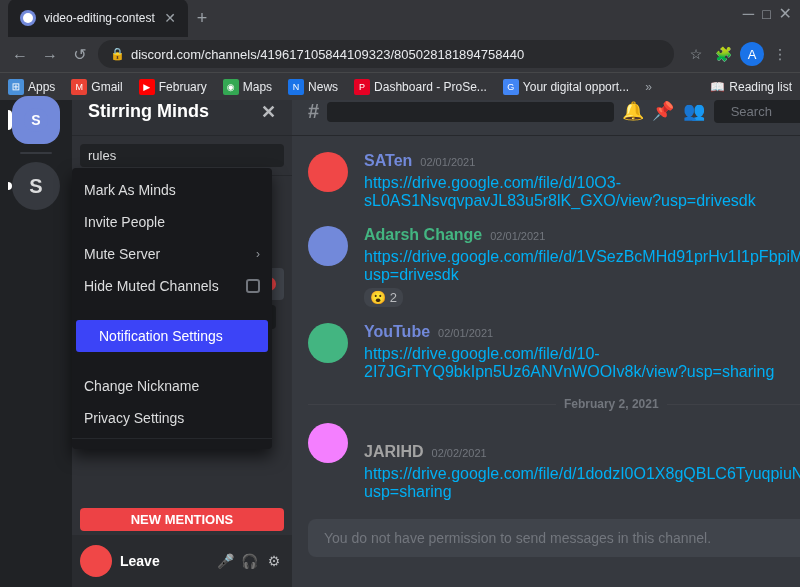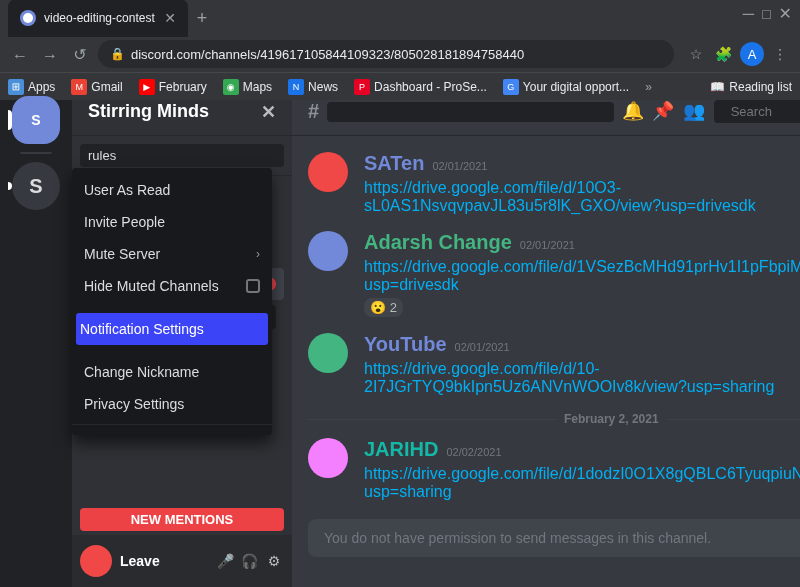--- a/index.html
+++ b/index.html
@@ -60,36 +60,36 @@
     .main-content { flex: 1; background: #36393f; display: flex; flex-direction: column; }
     .chat-header { height: 48px; background: #36393f; border-bottom: 1px solid #26282c; display: flex; align-items: center; padding: 0 16px; gap: 8px; }
     .chat-header-actions { margin-left: auto; display: flex; gap: 8px; }
     .header-btn { color: #b9bbbe; cursor: pointer; font-size: 18px; }
     .search-box { background: #202225; border-radius: 4px; padding: 4px 17px; color: #8e9297; font-size: 13px; width: 140px; }
     .messages-area { flex: 1; overflow-y: auto; padding: 16px; }
     .message { display: flex; gap: 16px; margin-bottom: 16px; }
     .message-avatar { width: 40px; height: 40px; border-radius: 50%; flex-shrink: 0; }
     .message-content { flex: 1; }
     .message-header { display: flex; align-items: baseline; gap: 8px; margin-bottom: 4px; }
-    .message-author { color: #7289da; font-weight: 600; font-size: 20px; }
+    .message-author { color: #7289da; font-weight: 600; font-size: 16px; }
     .message-author.green { color: #43b581; }
     .message-timestamp { color: #72767d; font-size: 11px; }
     .message-link { color: #00aff4; text-decoration: none; font-size: 16px; }
     .date-separator { display: flex; align-items: center; gap: 8px; margin: 12px 0; }
     .date-line { flex: 1; height: 1px; background: #3f4147; }
     .date-text { color: #72767d; font-size: 12px; font-weight: 600; }
     .reaction { display: inline-flex; align-items: center; gap: 4px; background: #40444b; border-radius: 8px; padding: 2px 6px; font-size: 13px; color: #b9bbbe; cursor: pointer; }
     .chat-input-area { height: 68px; padding: 0 16px 16px; }
     .chat-input { background: #40444b; border-radius: 8px; padding: 11px 16px; color: #72767d; font-size: 14px; display: flex; align-items: center; }
 
     
     .context-menu { position: absolute; top: 168px; left: 72px; width: 200px; background: #18191c; border-radius: 4px; padding: 6px 0; z-index: 1000; box-shadow: 0 8px 16px rgba(0,0,0,0.6); }
     .context-menu-item { padding: 8px 12px; font-size: 14px; color: #dcddde; cursor: pointer; display: flex; align-items: center; justify-content: space-between; }
     .context-menu-item.danger { color: #f04747; }
-    .context-menu-item.highlighted { background: #3c44f7; color: white; border-radius: 3px; margin: 11px 4px; padding: 8px 4px; }
+    .context-menu-item.highlighted { background: #3c44f7; color: white; border-radius: 3px; margin: 18px 4px; padding: 8px 23px; }
     .context-menu-divider { height: 1px; background: #26282c; margin: 4px 0; }
     .context-menu-checkbox { width: 14px; height: 14px; border: 2px solid #72767d; border-radius: 3px; }
     .context-menu-arrow { color: #8e9297; font-size: 12px; }
 
     
     .av1 { background: #f04747; }
     .av2 { background: #43b581; }
     .av4 { background: #7289da; }
     .av5 { background: #f47fff; }
     .av6 { background: #00aff4; }
@@ -294,21 +294,21 @@
       <div class="date-separator">
         <div class="date-line"></div>
         <span class="date-text">February 2, 2021</span>
         <div class="date-line"></div>
       </div>
 
       <div class="message">
         <div class="message-avatar av5"></div>
         <div class="message-content">
           <div class="message-header">
-            <span class="message-author" style="color:#14b8a6;">JARIHD</span>
+            <span class="message-author" style="color:#a3a3a3;margin-top:20px;">JARIHD</span>
             <span class="message-timestamp">02/02/2021</span>
           </div>
           <a class="message-link">https://drive.google.com/file/d/1dodzI0O1X8gQBLC6TyuqpiuN4I554ILG/view?usp=sharing</a>
         </div>
       </div>
 
       <div class="date-separator">
         <div class="date-line"></div>
         <span class="date-text">February 3, 2021</span>
         <div class="date-line"></div>
@@ -330,21 +330,21 @@
       <div class="chat-input">
         <span>You do not have permission to send messages in this channel.</span>
       </div>
     </div>
   </div>
 
 </div>
 
 <div class="context-menu">
   <div class="context-menu-item">
-    <span>User As Read</span>
+    <span>Mark As Minds</span>
   </div>
   <div class="context-menu-item">
     <span>Invite People</span>
   </div>
   <div class="context-menu-item">
     <span>Mute Server</span>
     <span class="context-menu-arrow">›</span>
   </div>
   <div class="context-menu-item">
     <span>Hide Muted Channels</span>

